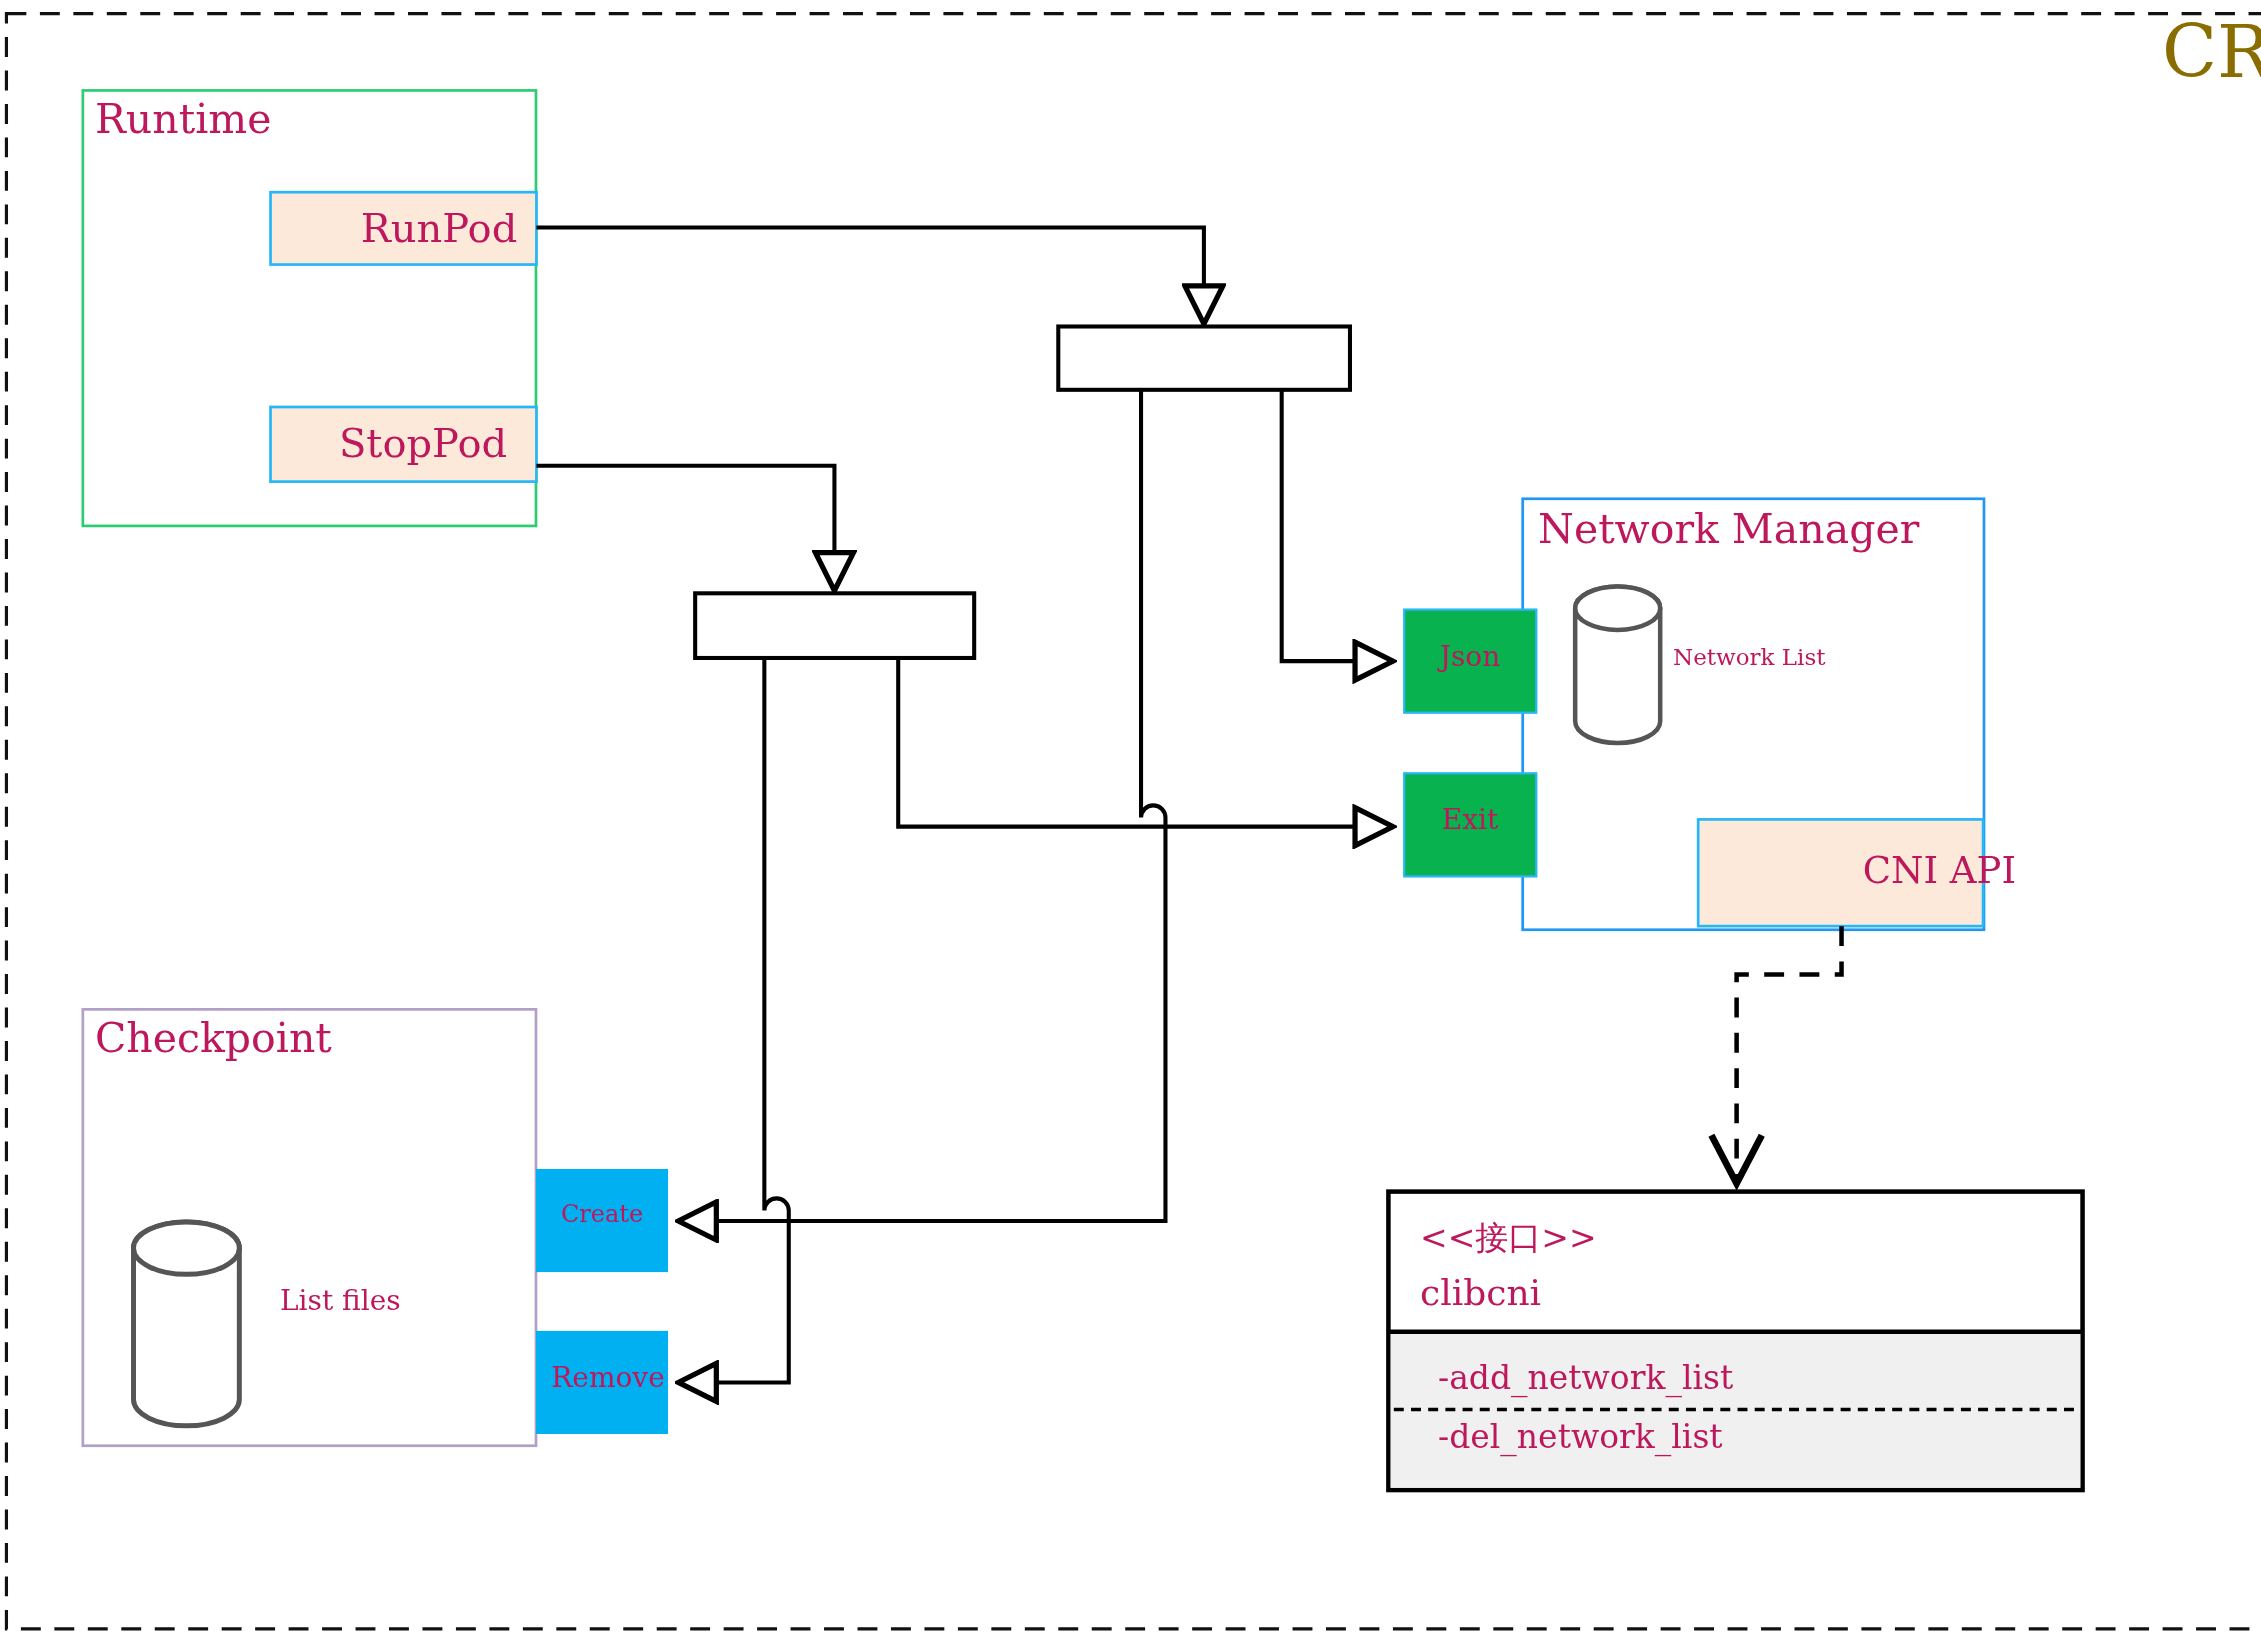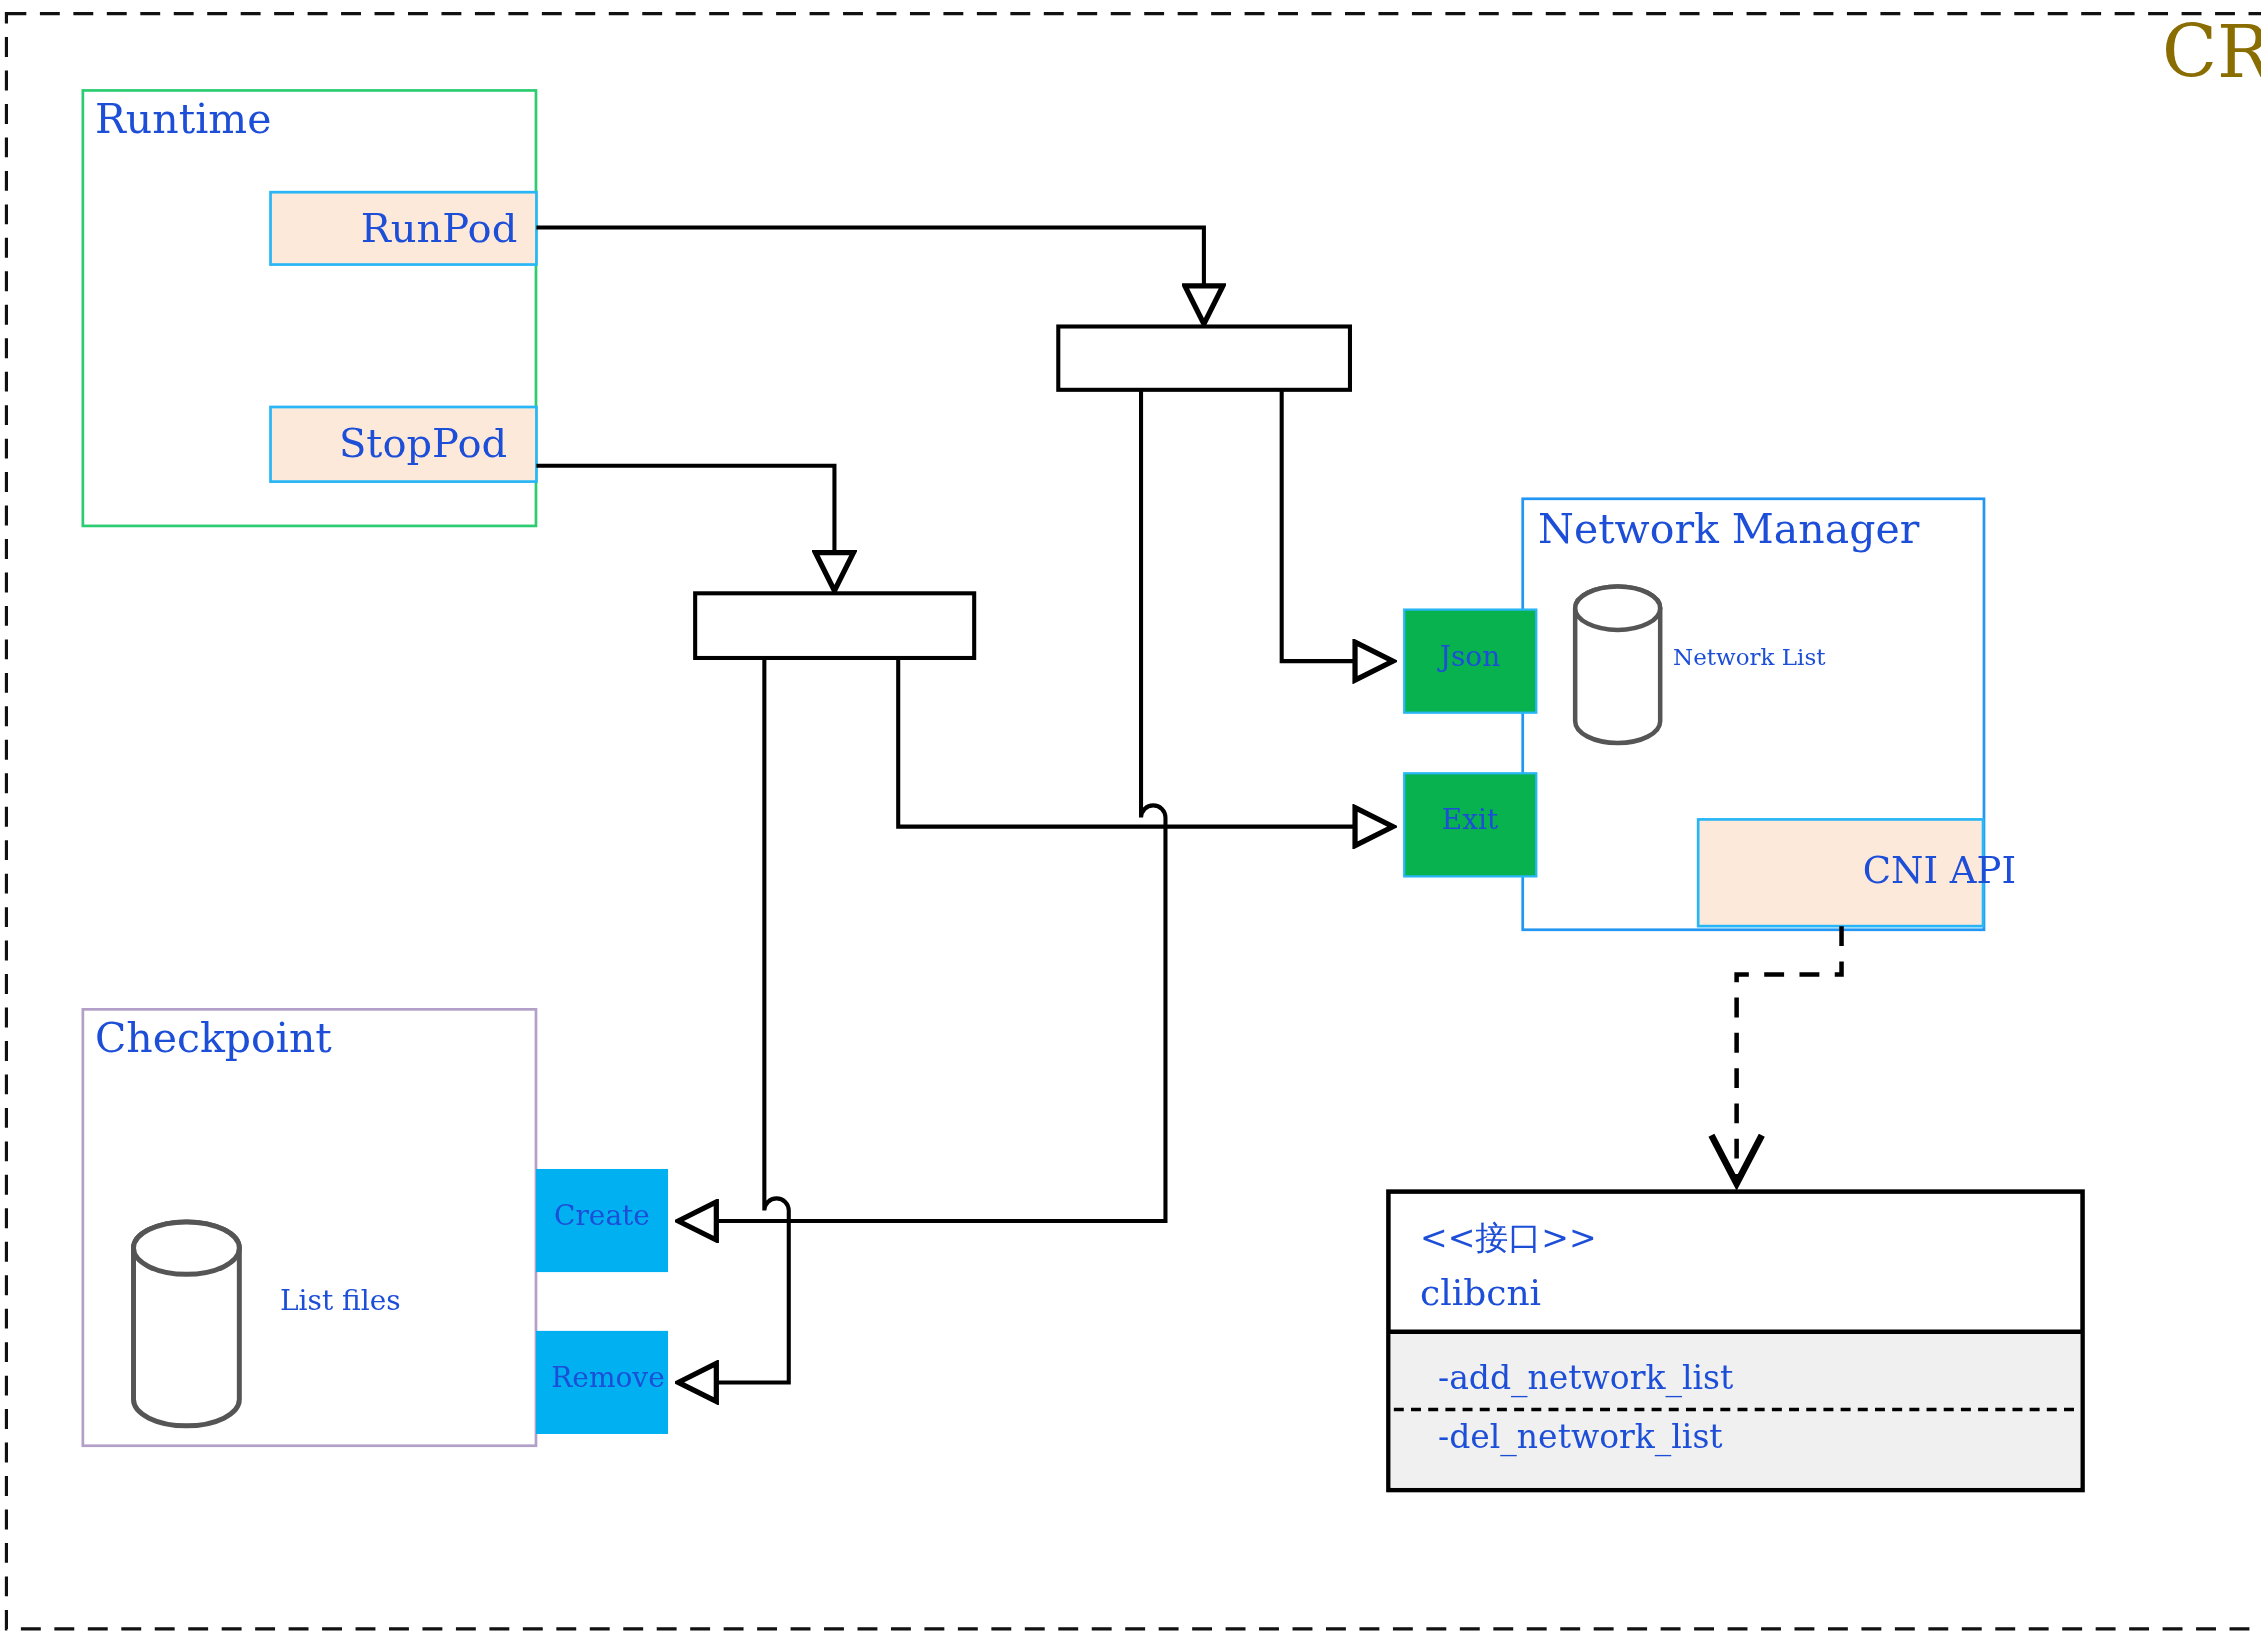--- a/index.html
+++ b/index.html
@@ -1,19 +1,19 @@
 <!DOCTYPE html>
 <html style="font-size:7.2px"><head>
 <meta charset="utf-8">
 <style>
   html,body{margin:0;padding:0;background:#ffffff;}
   body{font-family:"DejaVu Serif", serif;}
   #canvas{position:relative;width:2335px;height:1642px;background:#fff;overflow:hidden;}
   #canvas svg{position:absolute;left:0;top:0;width:2335px;height:1642px;}
-  .lbl{position:absolute;white-space:nowrap;color:#1d4ed8;line-height:1;}
+  .lbl{position:absolute;white-space:nowrap;color:#be185d;line-height:1;}
   .serif{font-family:"DejaVu Serif", serif;}
 </style>
 </head>
 <body>
 
 <div id="canvas">
 
   <svg xmlns="http://www.w3.org/2000/svg" viewBox="0 0 5163 3631">
     <defs>
       <marker id="htri" viewBox="0 0 12 12" refX="11.2" refY="6" markerWidth="11" markerHeight="11" orient="auto-start-reverse">
@@ -102,21 +102,21 @@
   <div class="lbl serif" style="left:95px;top:1018px;font-size:41px;">Checkpoint</div>
 
   <div class="lbl serif" style="left:1538px;top:509px;font-size:41px;">Network Manager</div>
 
   <div class="lbl serif" style="left:270px;top:208px;width:266px;text-align:center;font-size:40px;padding-left:36px;">RunPod</div>
 
   <div class="lbl serif" style="left:270px;top:423px;width:306px;text-align:center;font-size:40px;">StopPod</div>
 
   <div class="lbl serif" style="left:280px;top:1287px;font-size:28px;">List files</div>
 
-  <div class="lbl serif" style="left:536px;top:1202px;width:132px;text-align:center;font-size:28px;">Create</div>
+  <div class="lbl serif" style="left:536px;top:1202px;width:132px;text-align:center;font-size:24px;">Create</div>
 
   <div class="lbl serif" style="left:536px;top:1364px;width:132px;text-align:center;font-size:28px;margin-left:6px;">Remove</div>
 
   <div class="lbl serif" style="left:1673px;top:646px;font-size:23px;">Network List</div>
 
   <div class="lbl serif" style="left:1404px;top:643px;width:132px;text-align:center;font-size:28px;">Json</div>
 
   <div class="lbl serif" style="left:1404px;top:806px;width:132px;text-align:center;font-size:28px;">Exit</div>
 
   <div class="lbl serif" style="left:1698px;top:852px;width:318px;text-align:right;font-size:37px;">CNI API</div>

